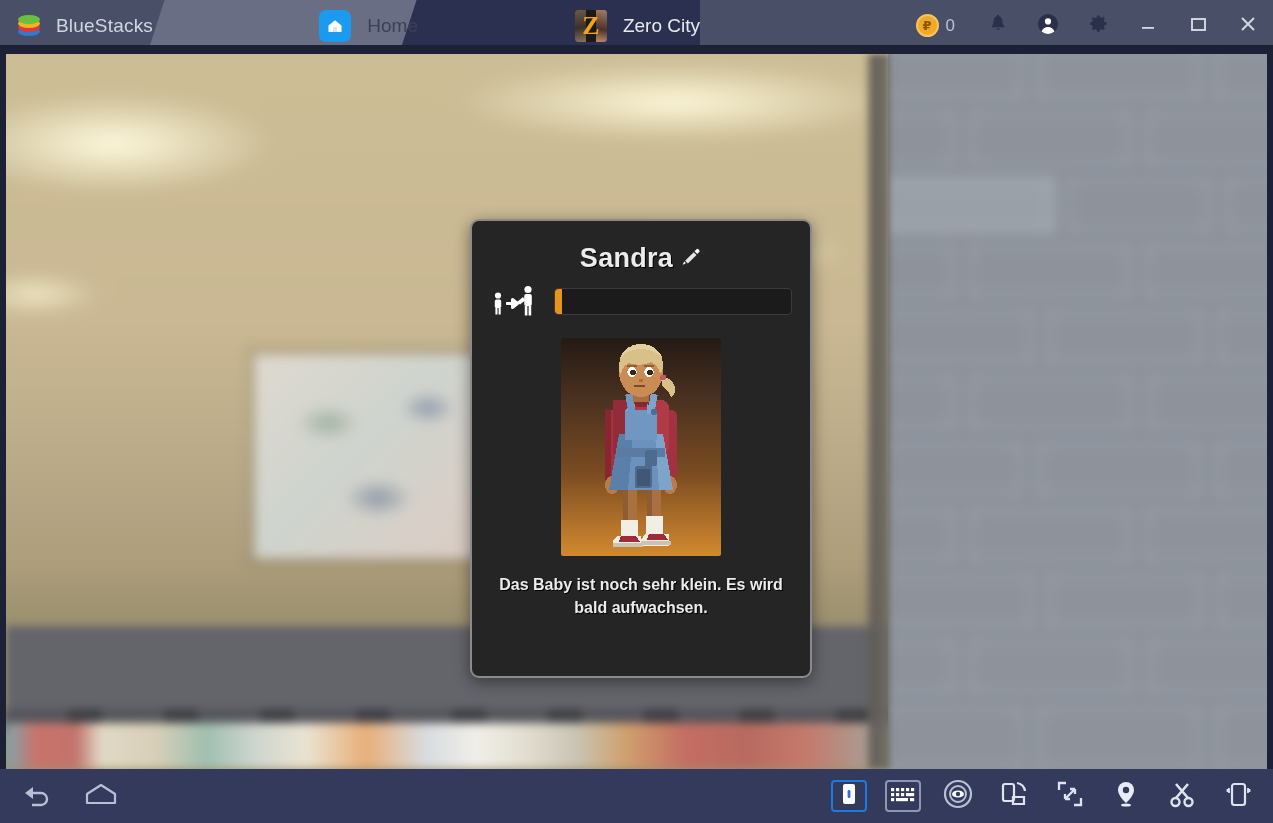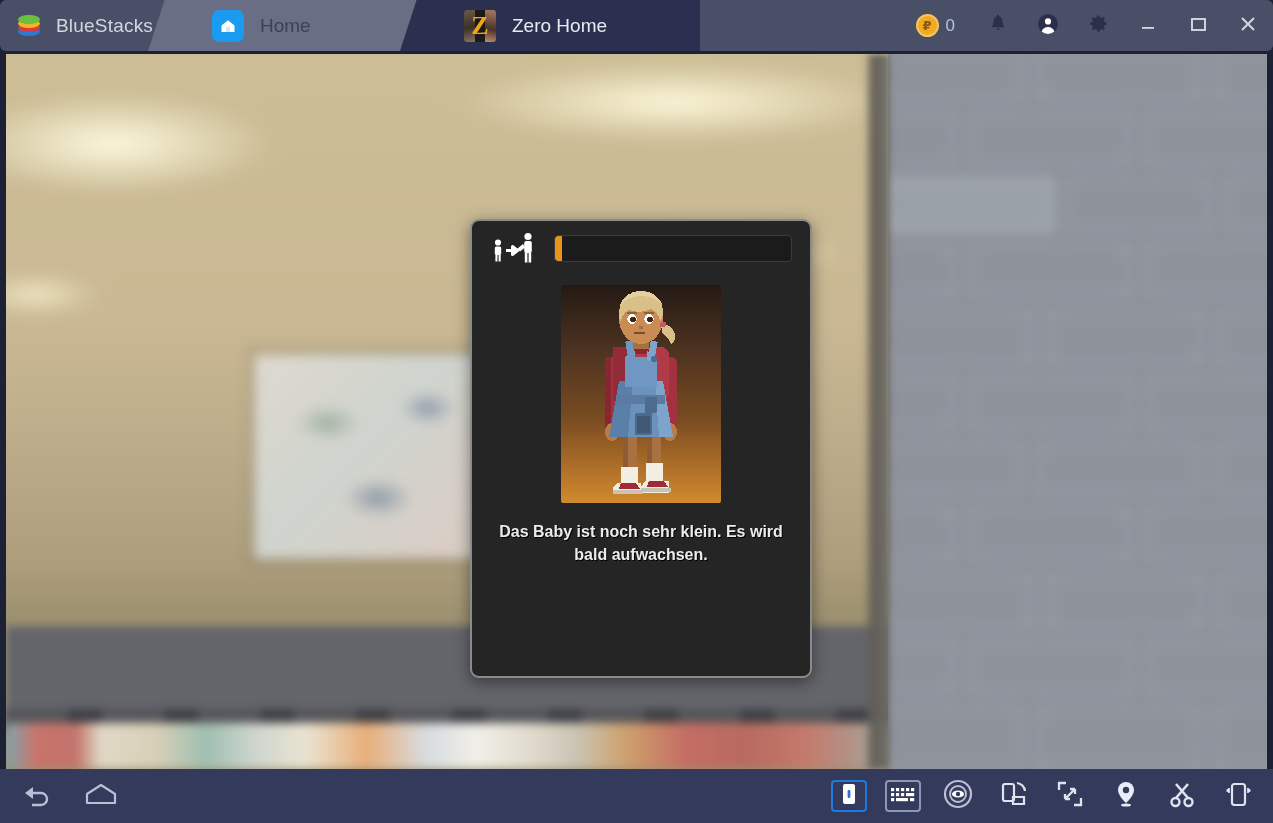--- a/index.html
+++ b/index.html
@@ -8,40 +8,40 @@
     width: 1273px; height: 823px;
     overflow: hidden;
     background: #1d2135;
     font-family: "Liberation Sans", sans-serif;
   }
   #app { position: relative; width: 1273px; height: 823px; }
 
   
   .titlebar {
     position: absolute; top: 0; left: 0;
-    width: 1273px; height: 51px;
+    width: 1273px; height: 45px;
     background: #4a4f68;
     overflow: hidden;
-    border-radius: 6px;
   }
   .brand {
     position: absolute; left: 14px; top: 0;
     height: 51px; display: flex; align-items: center; gap: 12px;
     z-index: 5;
   }
   .brand-logo { width: 30px; height: 30px; position: relative; }
   .brand-name {
     font-size: 19px; color: #d3d6e0; letter-spacing: .2px;
   }
 
   .tab {
     position: absolute; top: 0; height: 51px;
     display: flex; align-items: center;
     padding-left: 38px;
     overflow: hidden;
+    justify-content: flex-end;
   }
   .tab-skew {
     position: absolute; top: 0; left: 0; width: 100%; height: 100%;
     transform: skewX(-18deg);
     transform-origin: bottom left;
   }
   .tab-home { left: 148px; width: 270px; }
   .tab-home .tab-skew { background: #696e85; }
   .tab-game { left: 400px; width: 300px; }
   .tab-game .tab-skew { background: #2b3050; }
@@ -285,21 +285,21 @@
     </div>
 
     <div class="tab tab-game">
       <span class="tab-skew"></span>
       <span class="tab-inner">
         <span class="game-icon">
           <span class="zface-l"></span>
           <span class="zface-r"></span>
           <span class="zletter">Z</span>
         </span>
-        <span class="tab-label">Zero Home</span>
+        <span class="tab-label">Zero City</span>
       </span>
     </div>
 
     <div class="win-right">
       <div class="coin-box">
         <span class="coin">₽</span>
         <span class="coin-val">0</span>
       </div>
 
       <div class="winbtn">
@@ -401,20 +401,30 @@
         <div class="brick" style="left:276px;top:604px; width:160px; height:58px;"></div>
         <div class="brick" style="left:8px;  top:670px; width:150px; height:68px;"></div>
         <div class="brick" style="left:166px;top:670px; width:170px; height:68px;"></div>
         <div class="brick" style="left:344px;top:670px; width:120px; height:68px;"></div>
       </div>
     </div>
     <div class="bg-edge"></div>
 
     <div class="dialog">
 
+      <div class="dlg-title">
+        <span>Sandra</span>
+        <span>
+          <svg width="22" height="22" viewBox="0 0 24 24">
+            <path d="M3.8 19.4l-.9 2.2 2.3-.8 1.2-1.3-1.4-1.4z" fill="#f0f0f0"></path>
+            <path d="M5.6 17.2l9.4-9.4 3 3-9.4 9.4z" fill="#e6e6e6"></path>
+            <path d="M15.8 6.9l2.2-2.2a1.5 1.5 0 0 1 2.1 0l.9.9a1.5 1.5 0 0 1 0 2.1l-2.2 2.2z" fill="#fbfbfb"></path>
+          </svg>
+        </span>
+      </div>
 
       <div class="growth-row">
         <span class="growth-icon">
           <svg width="52" height="36" viewBox="0 0 52 36">
 
             <circle cx="8" cy="12.5" r="3.1" fill="#ffffff"></circle>
             <rect x="4.8" y="16.5" width="6.4" height="8.4" rx="1.6" fill="#ffffff"></rect>
             <rect x="5.4" y="24.5" width="2.1" height="7" fill="#ffffff"></rect>
             <rect x="8.6" y="24.5" width="2.1" height="7" fill="#ffffff"></rect>
 

